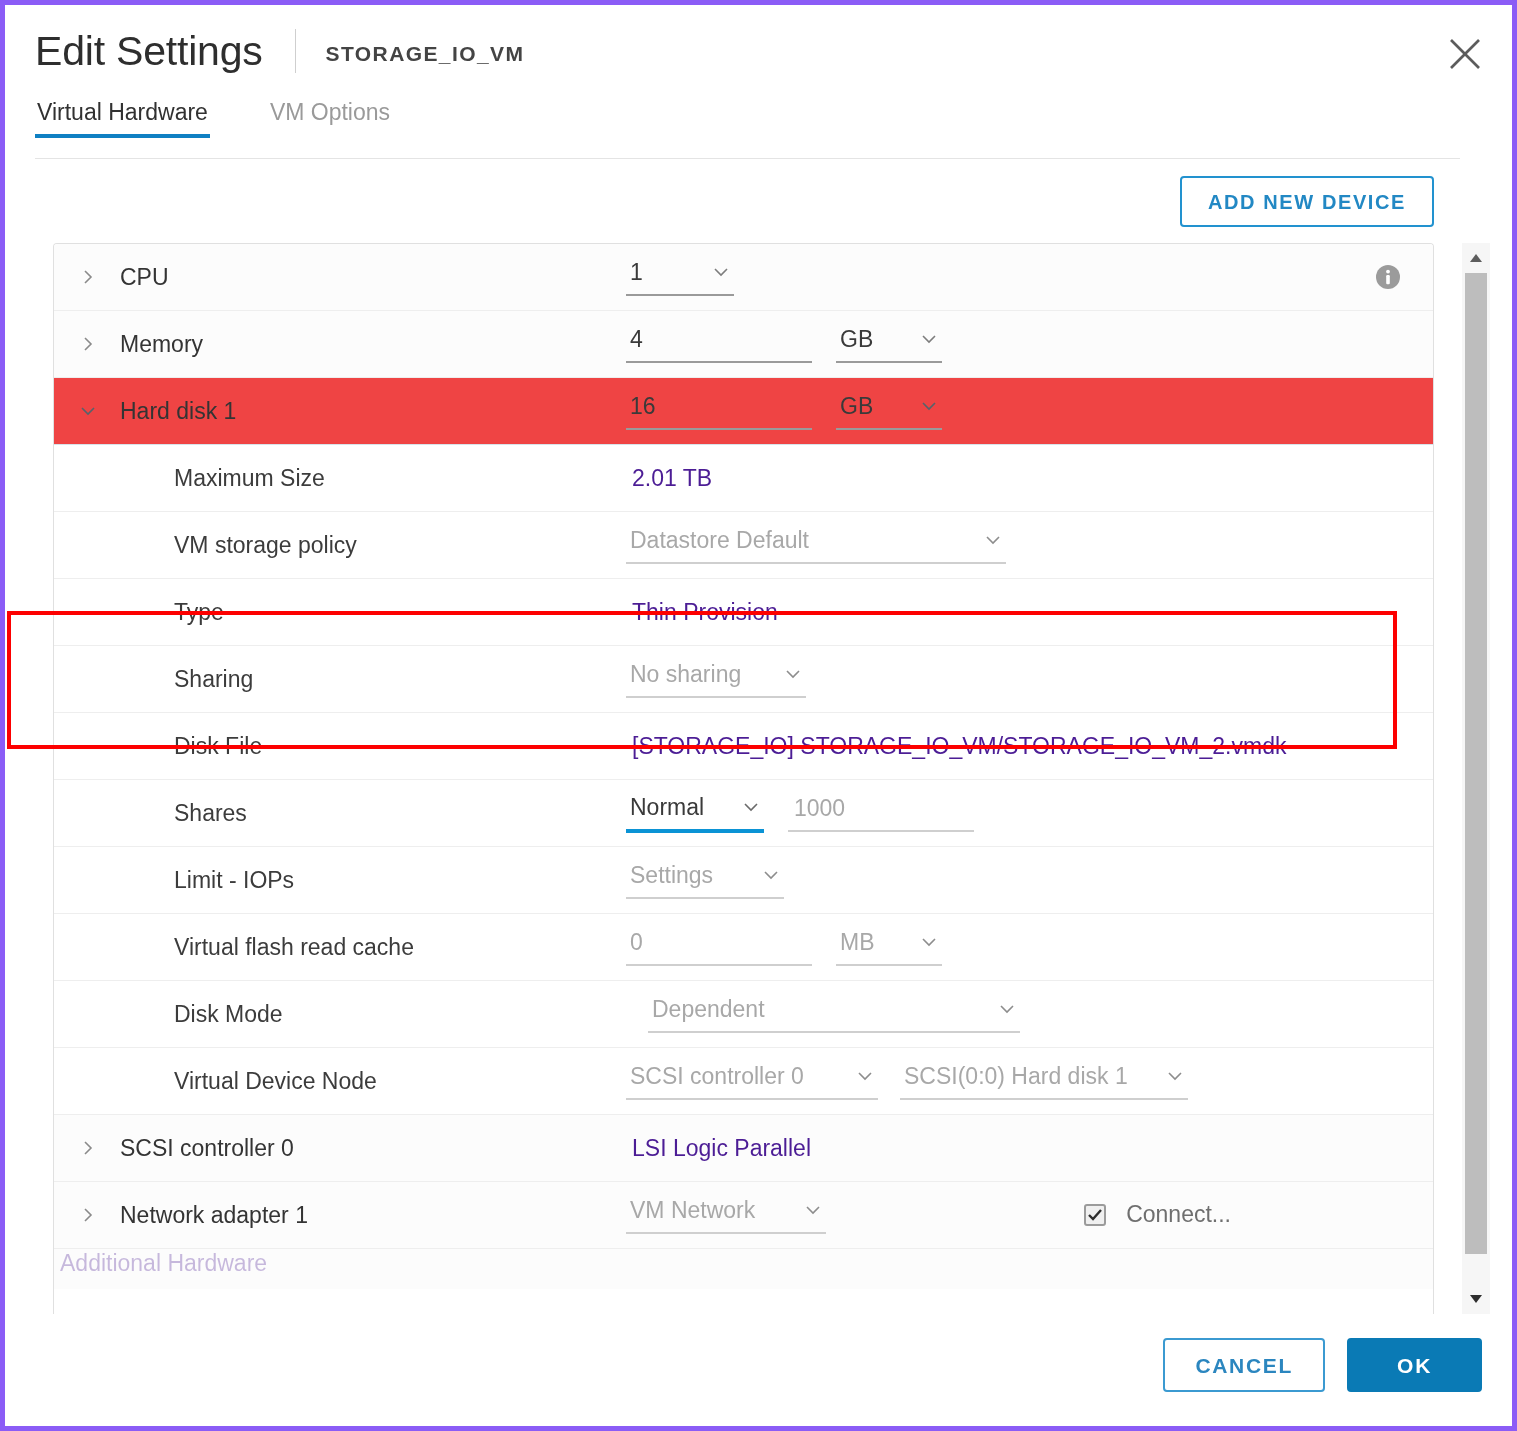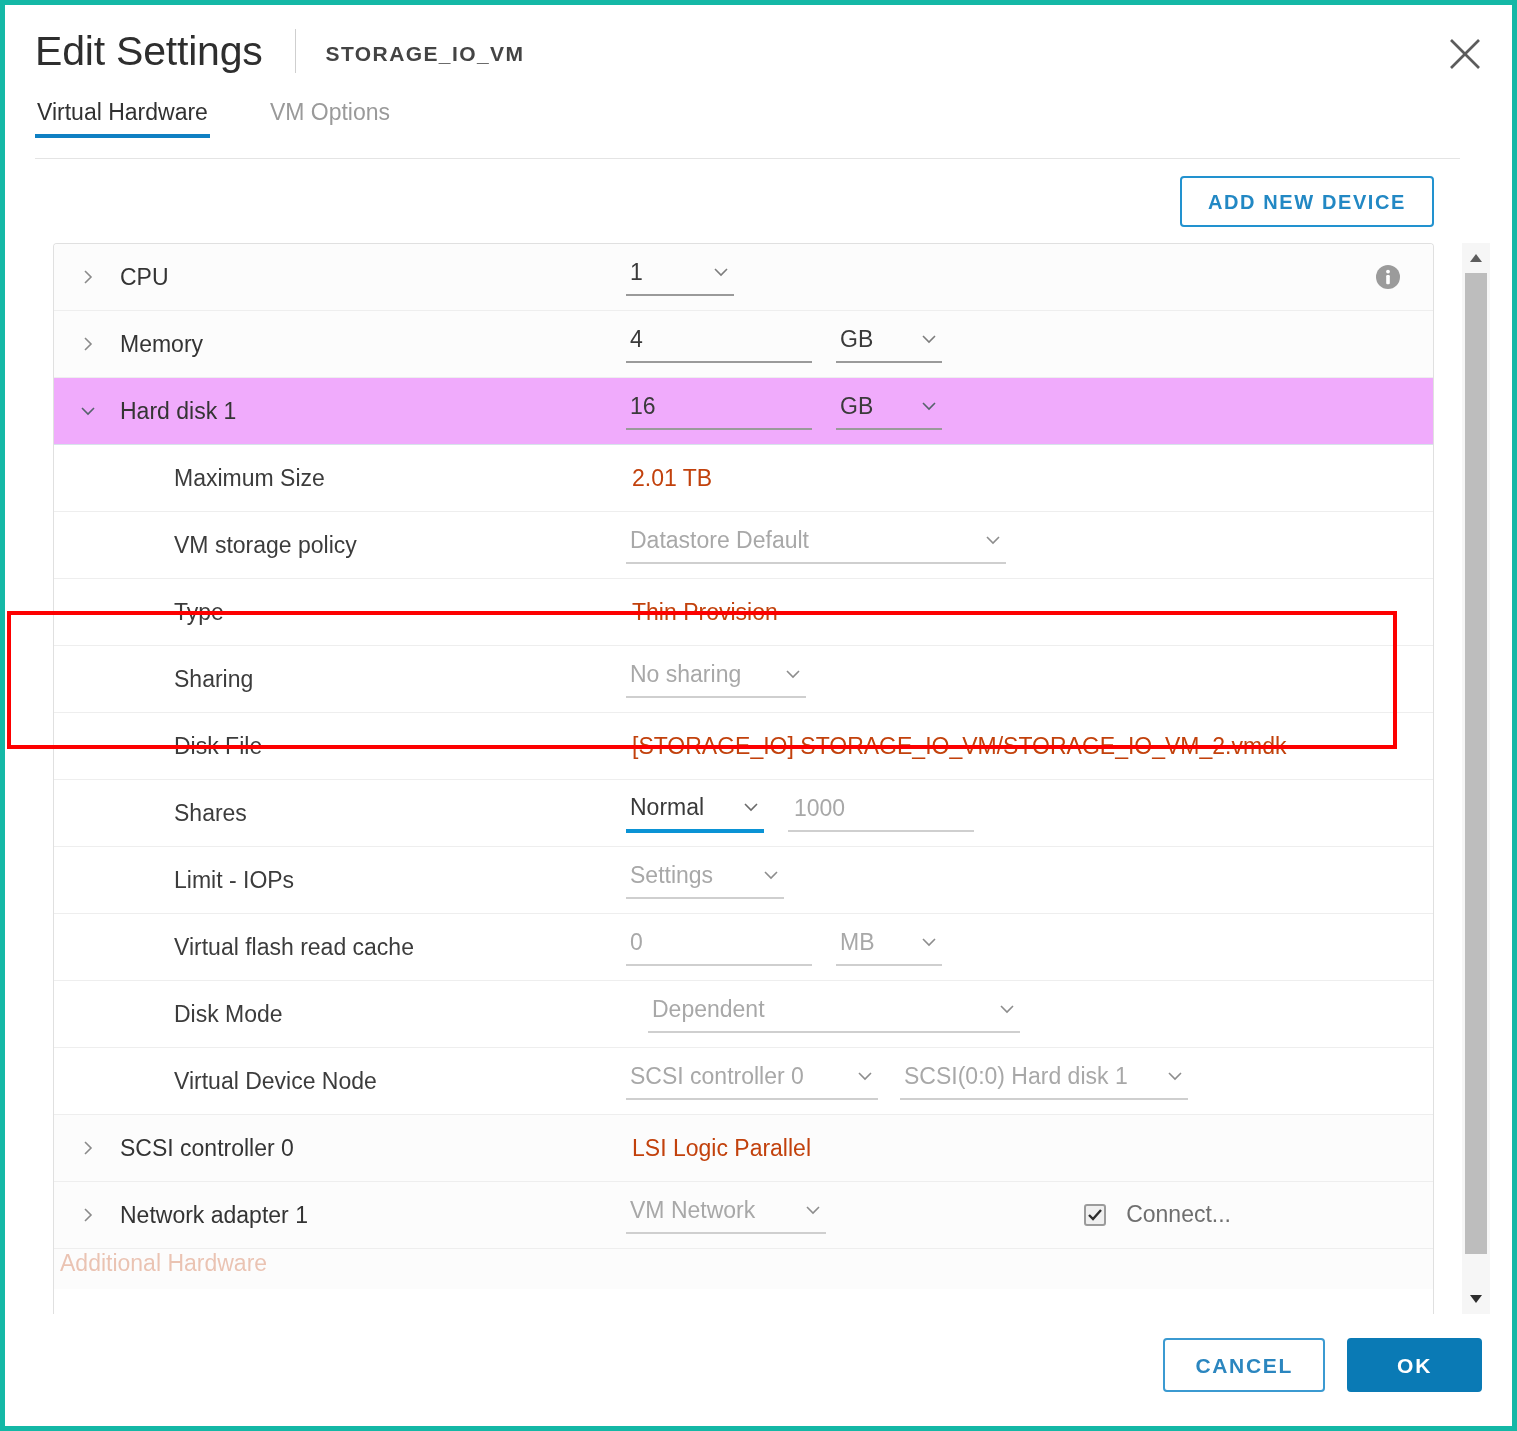--- a/index.html
+++ b/index.html
@@ -9,21 +9,21 @@
     height: 1431px;
     background: #ffffff;
     font-family: "Liberation Sans", sans-serif;
   }
 
   
   .screenshot {
     position: relative;
     width: 1517px;
     height: 1431px;
-    border: 5px solid #14b8a6;
+    border: 5px solid #8b5cf6;
     background: #ffffff;
     overflow: hidden;
   }
 
   
   .dialog {
     position: relative;
     width: 100%;
     height: 100%;
     background: #ffffff;
@@ -153,21 +153,21 @@
 
   .row {
     display: flex;
     align-items: center;
     min-height: 67px;
     border-bottom: 1px solid #eeeeee;
     padding: 0 22px 0 0;
     background: #fcfcfc;
   }
   .row.detail { background: #ffffff; min-height: 67px; }
-  .row.selected { background: #f0abfc; border-bottom-color: #d7e3ea; }
+  .row.selected { background: #ef4444; border-bottom-color: #d7e3ea; }
   .row.clipped { min-height: 40px; overflow: hidden; border-bottom: none; }
 
   .row-label {
     flex: 0 0 572px;
     display: flex;
     align-items: center;
     font-size: 23px;
     color: #343434;
     padding-left: 26px;
   }
@@ -217,21 +217,21 @@
   .f-shares   { width: 138px; }
   .f-shares-num { width: 186px; margin-left: 24px; padding-left: 6px; }
   .f-limit    { width: 158px; }
   .f-diskmode { width: 372px; margin-left: 22px; }
   .f-node-a   { width: 252px; }
   .f-node-b   { width: 288px; margin-left: 22px; }
   .f-network  { width: 200px; }
 
   .plain-value {
     font-size: 23px;
-    color: #c2410c;
+    color: #4c1d95;
     padding: 2px 0 2px 6px;
     white-space: nowrap;
   }
 
   .info-icon {
     margin-left: auto;
     margin-right: 8px;
     flex: 0 0 auto;
     display: flex;
     align-items: center;

